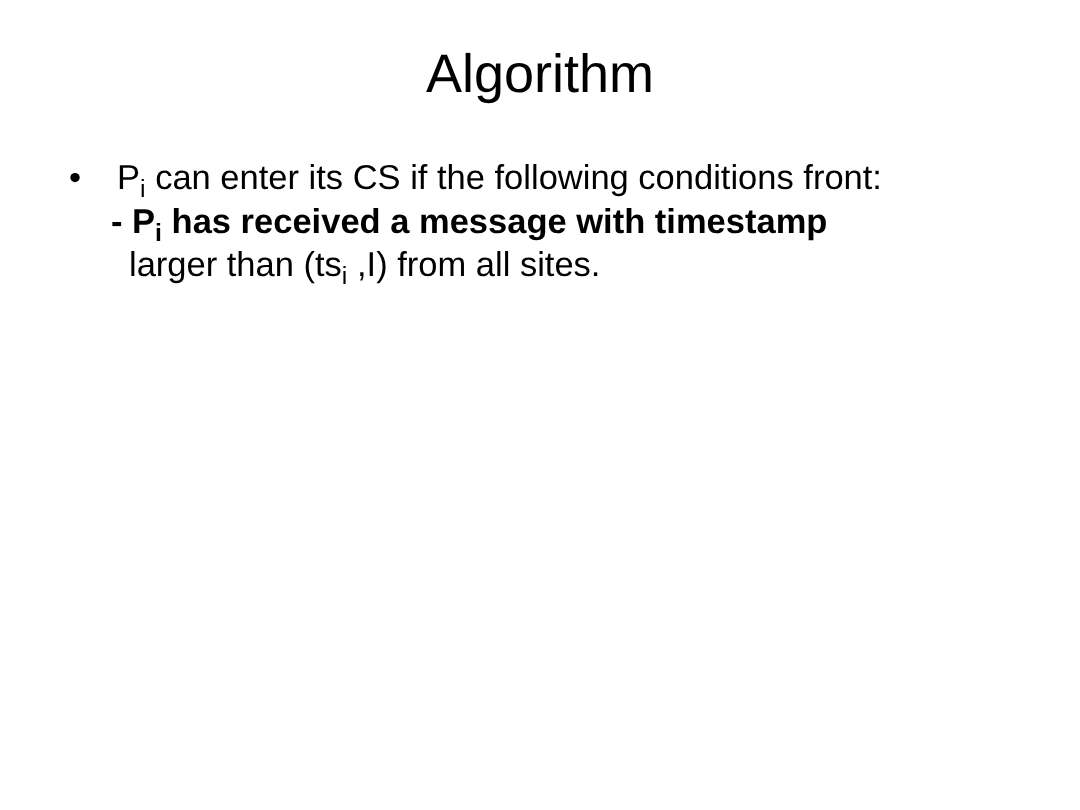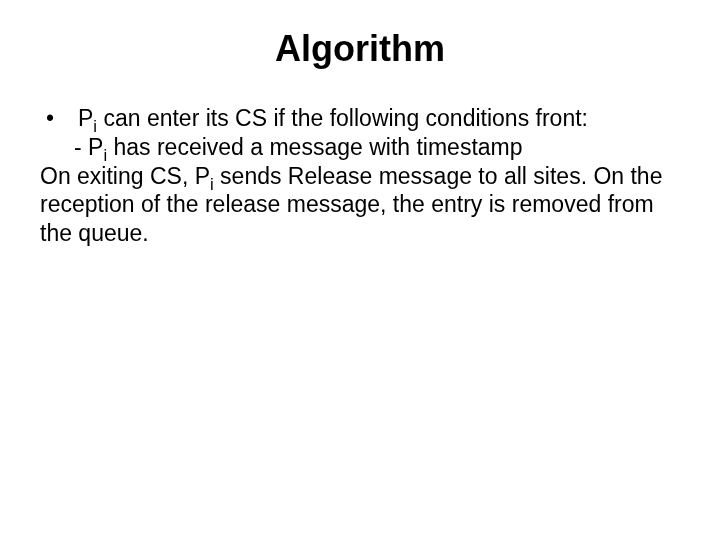--- a/index.html
+++ b/index.html
@@ -13,21 +13,21 @@
   }
   .slide {
     width: 720px;
     height: 540px;
     position: relative;
     box-sizing: border-box;
   }
   .title {
     text-align: center;
     font-size: 36px;
-    font-weight: bold;
+    font-weight: normal;
     padding-top: 28px;
     padding-bottom: 10px;
     margin: 0;
   }
   .body {
     font-size: 23px;
     line-height: 1.25;
     padding: 24px 40px 0 40px;
   }
   .bullet-row {
@@ -38,20 +38,21 @@
     width: 32px;
     flex: 0 0 32px;
     text-align: left;
     padding-left: 6px;
   }
   .bullet-text {
     flex: 1;
   }
   .indent-dash {
     padding-left: 34px;
+    font-weight: bold;
   }
   .indent-more {
     padding-left: 46px;
   }
   .noindent {
     padding-left: 0;
   }
   .sub {
     font-size: 0.72em;
     vertical-align: sub;
@@ -71,20 +72,20 @@
       <div class="bullet-mark">•</div>
       <div class="bullet-text">
         <span>P</span><span class="sub">i</span><span> can enter its CS if the following conditions front:</span>
       </div>
     </div>
 
     <div class="indent-dash">
       <span>- P</span><span class="sub">i</span><span> has received a message with timestamp</span>
     </div>
 
+    <div class="indent-more">
+      <span> larger than (ts</span><span class="sub">i</span><span> ,I) from all sites.</span>
+    </div>
 
 
-    <div class="noindent">
-      <span>On exiting CS, P</span><span class="sub">i</span><span> sends Release message to all sites. On the reception of the release message, the entry is removed from the queue.</span>
-    </div>
 
   </div>
 </div>
 
 </body></html>

